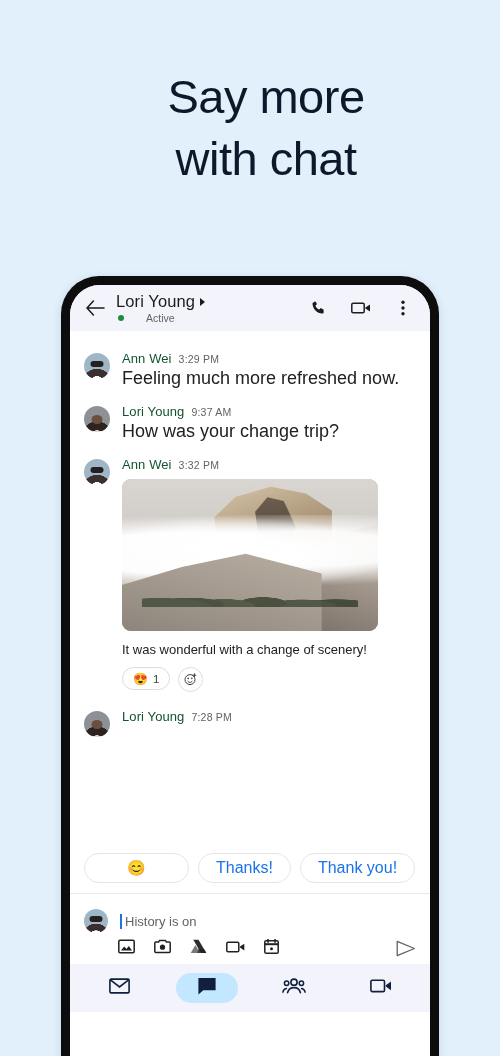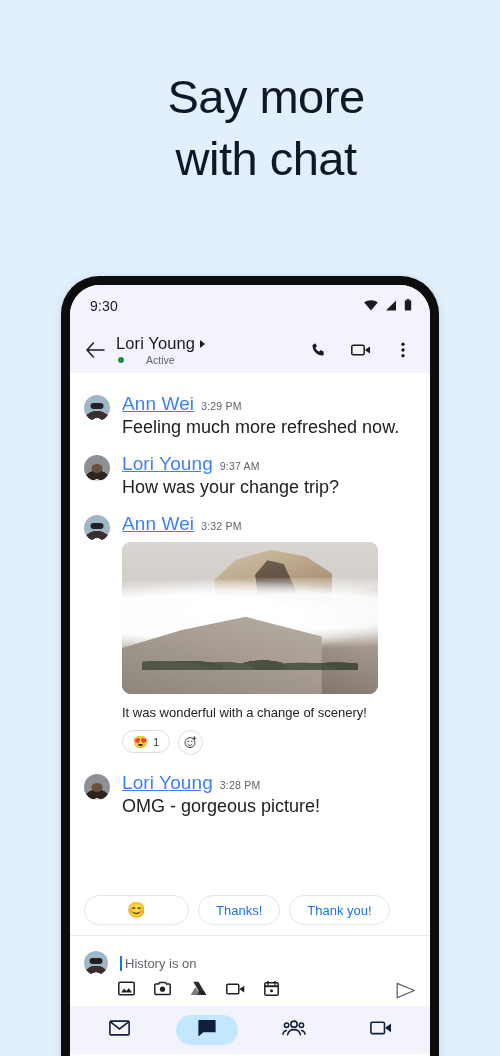--- a/index.html
+++ b/index.html
@@ -77,21 +77,21 @@
     content:"";position:absolute;left:50%;top:30%;width:13px;height:6px;
     transform:translateX(-50%);border-radius:3px;background:#23201f;
   }
   .av-lori{background:radial-gradient(circle at 50% 120%, #e6d2c0 0 20%, #2d2320 21% 46%, #8d9196 47% 100%);}
   .av-lori:after{
     content:"";position:absolute;left:50%;top:34%;width:11px;height:9px;
     transform:translateX(-50%);border-radius:50%;background:#6b4f3d;
   }
   .bubble{margin-left:12px;flex:1 1 auto;min-width:0;}
   .meta{display:flex;align-items:baseline;gap:7px;}
-  .sender{font-size:19px;color:#3b82f6;letter-spacing:.1px;text-decoration:underline;}
+  .sender{font-size:13px;color:#14532d;letter-spacing:.1px;}
   .time{font-size:10.5px;color:#5f6368;letter-spacing:.2px;}
   .text{font-size:18px;color:#202124;margin-top:3px;line-height:18px;}
 
   
   .photo{
     width:256px;height:152px;border-radius:9px;margin-top:7px;overflow:hidden;
     position:relative;background:#b9b2ab;
   }
   .sky{position:absolute;inset:0;background:linear-gradient(180deg,#d9d6d2 0%,#cfcac5 38%,#bdb6ae 60%,#9b948d 100%);}
   .cliff{
@@ -148,21 +148,21 @@
   }
 
   
   .smartrow{
     display:flex;gap:9px;padding:9px 14px 10px 14px;background:#fff;
     border-top:1px solid transparent;
   }
   .chip{
     height:30px;border:1px solid #e3e6ea;border-radius:16px;background:#fff;
     display:flex;align-items:center;justify-content:center;box-sizing:border-box;
-    font-size:13px;color:#1a73e8;white-space:nowrap;
+    font-size:16px;color:#1a73e8;white-space:nowrap;
   }
   .chip.emoji{width:105px;font-size:15px;}
   .chip.txt{padding:0 17px;}
 
   
   .composer{background:#fff;border-top:1px solid #e8eaed;padding:15px 14px 6px 14px;}
   .composerTop{display:flex;align-items:center;}
   .composerTop .avatar{width:24px;height:24px;margin-top:0;}
   .caretbar{width:2px;height:15px;background:#1a73e8;margin-left:12px;}
   .placeholder{font-size:13px;color:#5f6368;margin-left:3px;}
@@ -187,41 +187,20 @@
 <div class="stage" style="background: rgb(225, 240, 251);">
 
   <div class="headline" style="color: #0f172a; padding-left: 16px;">
     <span>Say more</span>
     <span class="l2">with chat</span>
   </div>
 
   <div class="phone">
     <div class="screen">
 
-      <div class="statusbar">
-        <div class="clock">9:30</div>
-        <div class="sysicons">
-          <span>
-            <svg width="14" height="11" viewBox="0 0 14 11">
-                <path d="M7 10.5 0.2 2.6C2.1 1 4.5 0.2 7 0.2s4.9 0.8 6.8 2.4L7 10.5z" fill="#1b1b1f"></path>
-              </svg>
-          </span>
-          <span>
-            <svg width="12" height="11" viewBox="0 0 12 11">
-                <path d="M11 0.5v10H1L11 0.5z" fill="#1b1b1f"></path>
-              </svg>
-          </span>
-          <span>
-            <svg width="8" height="12" viewBox="0 0 8 12">
-                <rect x="2.6" y="0" width="2.8" height="1.4" fill="#1b1b1f"></rect>
-                <rect x="0.8" y="1.2" width="6.4" height="10.4" rx="1.1" fill="#1b1b1f"></rect>
-              </svg>
-          </span>
-        </div>
-      </div>
 
       <div class="convhead">
         <div class="iconbtn">
           <svg width="19" height="16" viewBox="0 0 19 16">
               <path d="M7.4 1 1 8l6.4 7M1.2 8H18" stroke="#1b1b1f" stroke-width="1.5" fill="none" stroke-linecap="round" stroke-linejoin="round"></path>
             </svg>
         </div>
         <div class="titlewrap">
           <div class="titlerow">
             <div class="convtitle">Lori Young</div>
@@ -311,23 +290,22 @@
               </div>
             </div>
           </div>
         </div>
 
         <div class="msg">
           <div class="avatar av-lori"></div>
           <div class="bubble">
             <div class="meta">
               <span class="sender">Lori Young</span>
-              <span class="time">3:28 PM</span>
-            </div>
-            <div class="text">OMG - gorgeous picture!</div>
+              <span class="time">7:28 PM</span>
+            </div>
           </div>
         </div>
 
       </div>
 
       <div class="smartrow">
         <div class="chip emoji">😊</div>
         <div class="chip txt">Thanks!</div>
         <div class="chip txt">Thank you!</div>
       </div>

